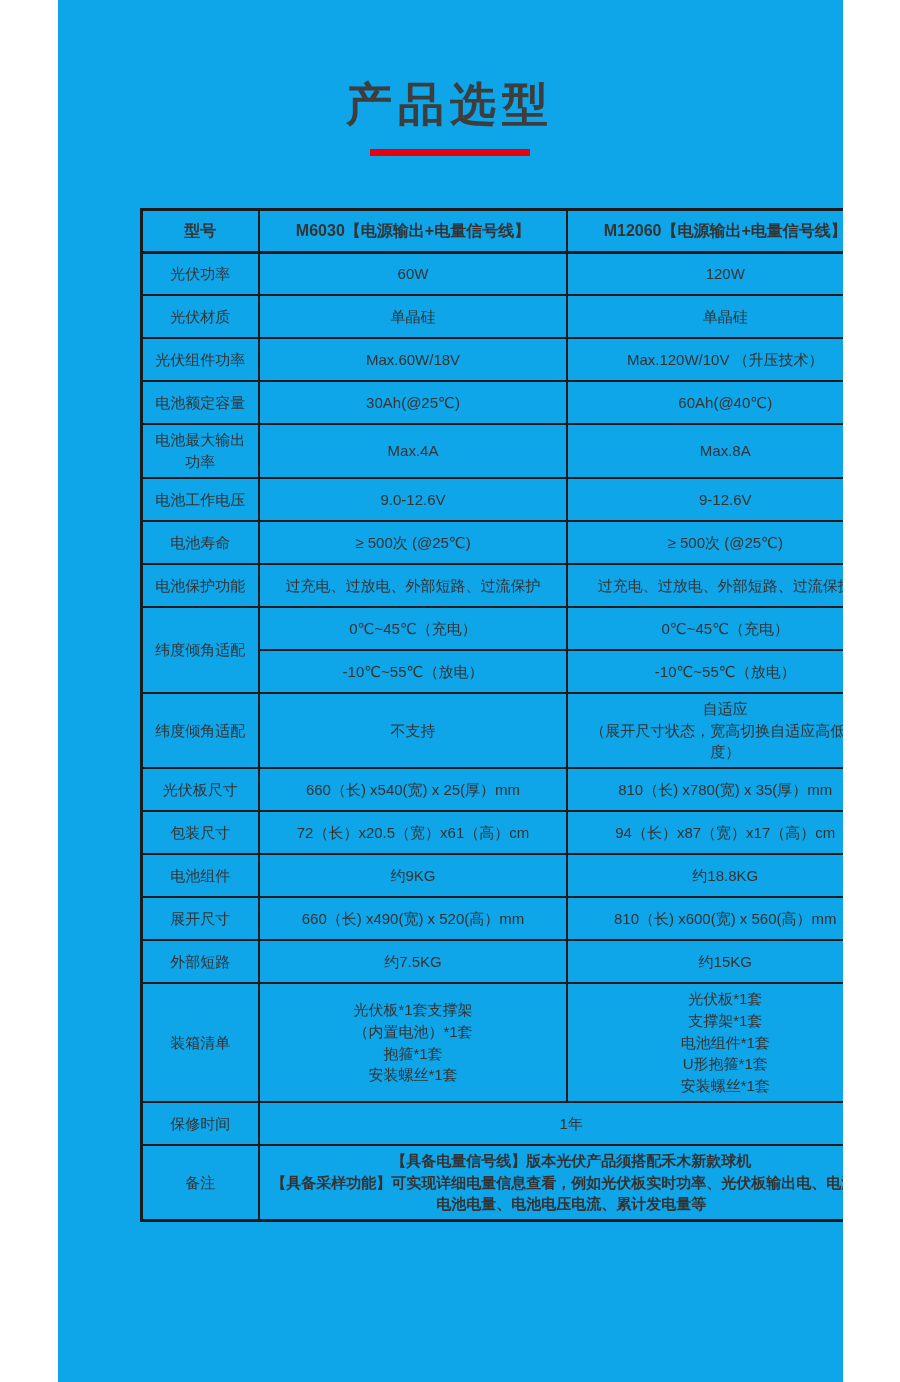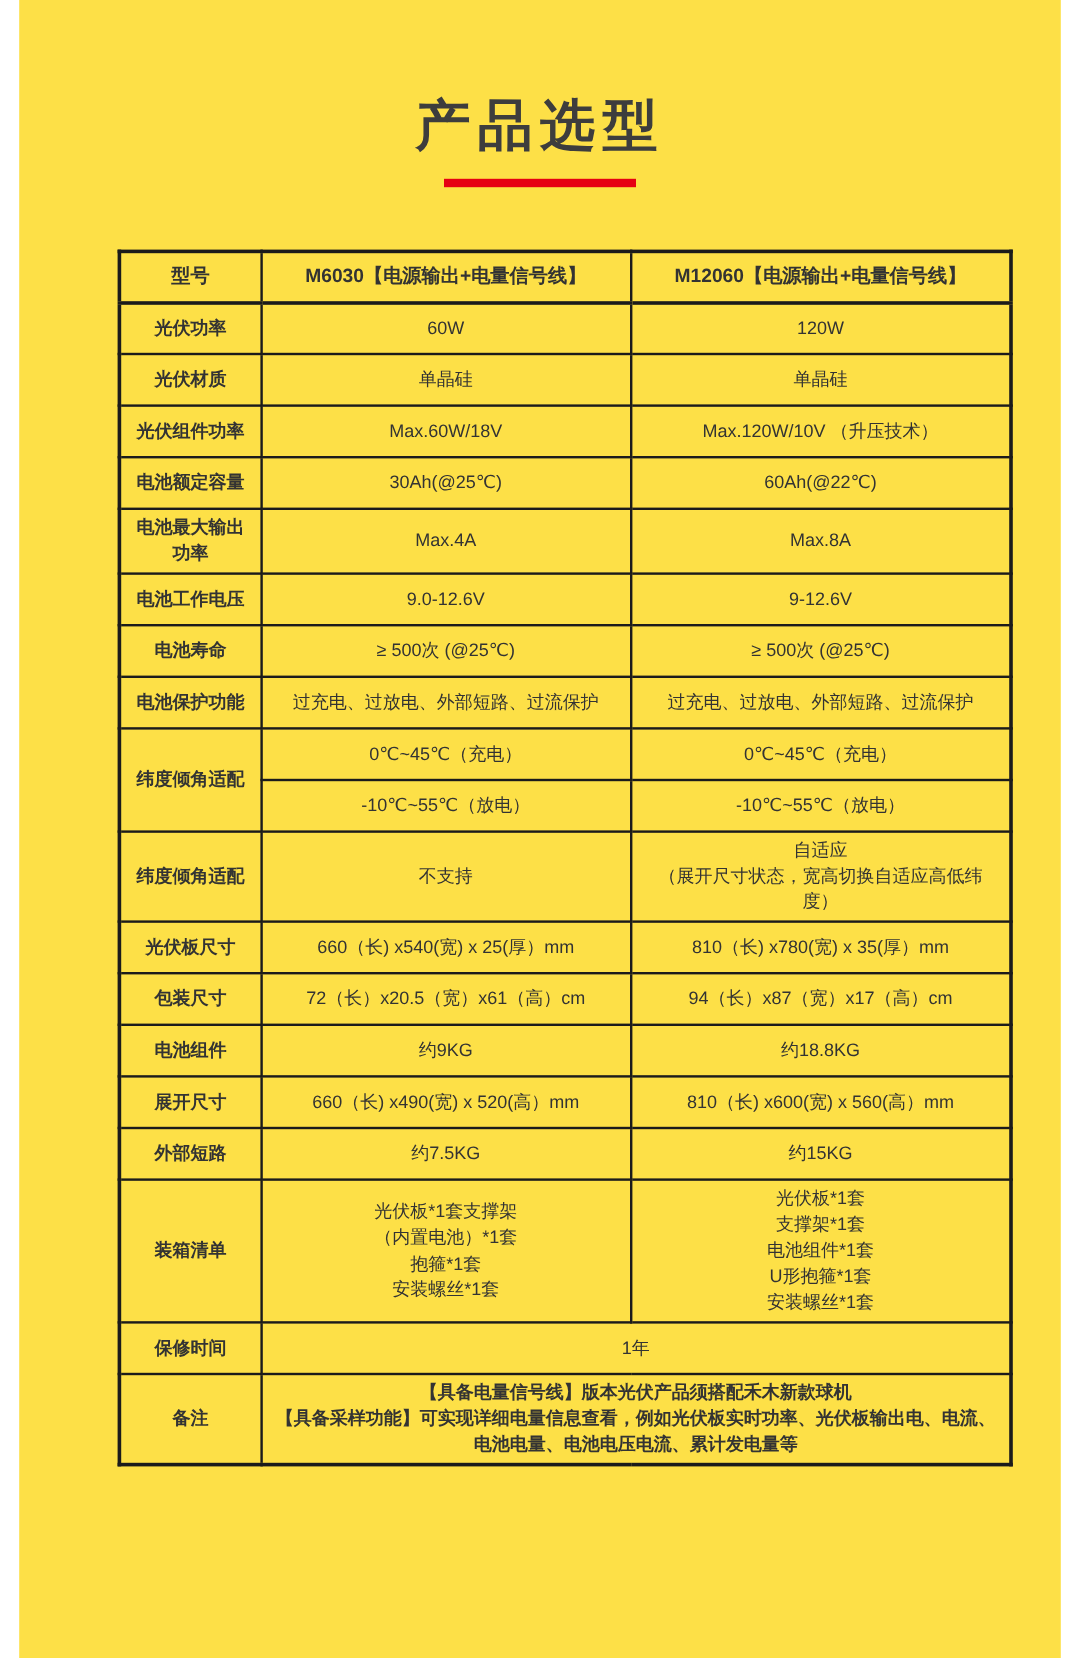--- a/index.html
+++ b/index.html
@@ -2,24 +2,24 @@
 <html><head>
 <meta charset="utf-8">
 <style>
   * { margin: 0; padding: 0; box-sizing: border-box; }
   html, body {
     background: #ffffff;
     font-family: "Liberation Sans", "DejaVu Sans", sans-serif;
     color: #333333;
   }
   .page {
-    width: 868px;
+    width: 785px;
     height: 1382px;
     margin: 0 auto;
-    background: #fde047;
+    background: #0ea5e9;
     overflow: hidden;
   }
   .header {
     padding-top: 78px;
     text-align: center;
   }
   .page-title {
     font-size: 46px;
     font-weight: bold;
     color: #3d3d3d;
@@ -51,21 +51,21 @@
     vertical-align: middle;
     font-size: 15px;
     line-height: 1.45;
     padding: 4px 8px;
     color: #333333;
     word-break: break-word;
   }
   table.spec tr { height: 43px; }
   tr.header-row { height: 43px; }
   tr.header-row td { border-bottom-width: 3px; font-weight: bold; font-size: 16px; }
-  td.lbl { font-weight: bold; padding: 4px 4px; }
+  td.lbl { font-weight: normal; padding: 4px 4px; }
   td.pre { white-space: pre-line; }
   td.left { text-align: left; padding-left: 14px; padding-right: 14px; line-height: 1.6; font-weight: bold; }
   tr.h70  { height: 70px; }
   tr.h142 { height: 142px; }
   tr.h40  { height: 40px; }
   tr.h100 { height: 100px; }
 </style>
 </head>
 <body>
 
@@ -105,21 +105,21 @@
 
       <tr>
         <td class="lbl">光伏组件功率</td>
         <td>Max.60W/18V</td>
         <td>Max.120W/10V （升压技术）</td>
       </tr>
 
       <tr>
         <td class="lbl">电池额定容量</td>
         <td>30Ah(@25℃)</td>
-        <td>60Ah(@22℃)</td>
+        <td>60Ah(@40℃)</td>
       </tr>
 
       <tr>
         <td class="lbl">电池最大输出功率</td>
         <td>Max.4A</td>
         <td>Max.8A</td>
       </tr>
 
       <tr>
         <td class="lbl">电池工作电压</td>

